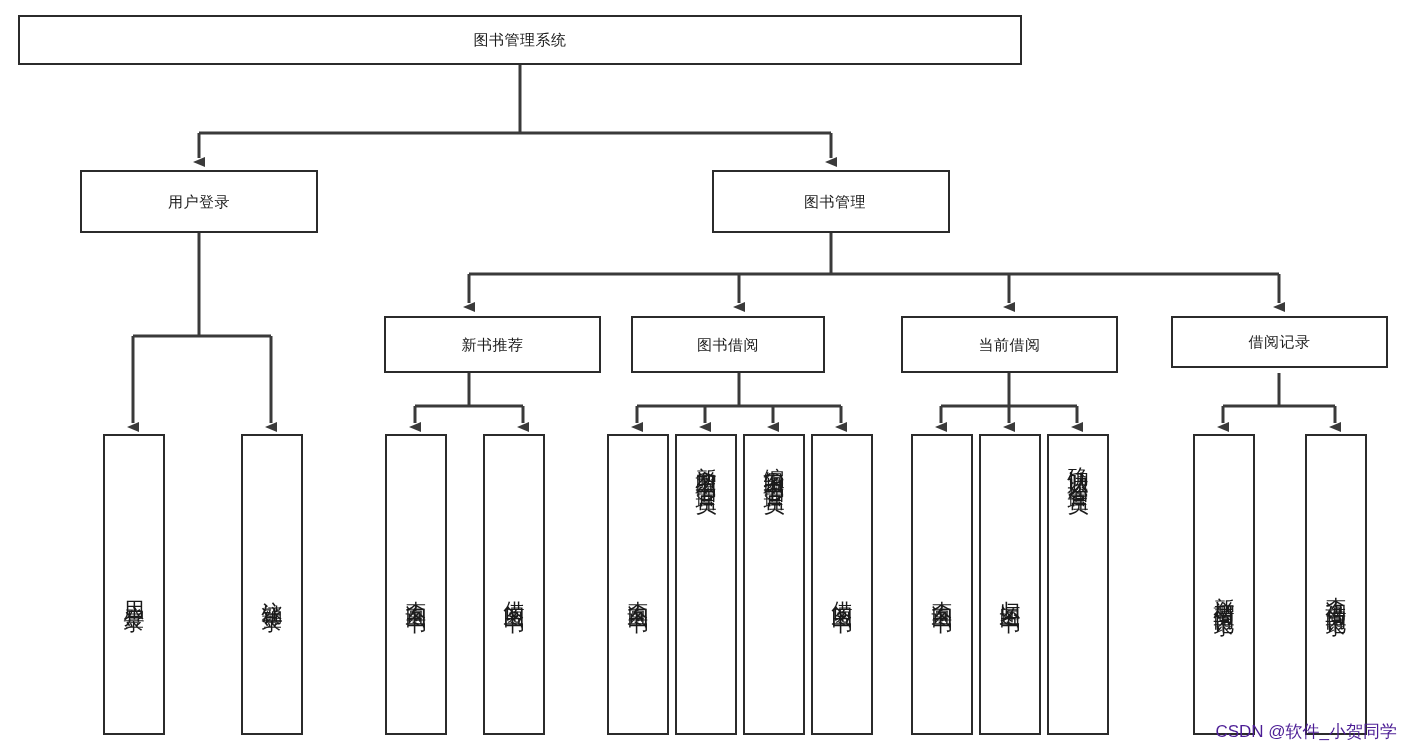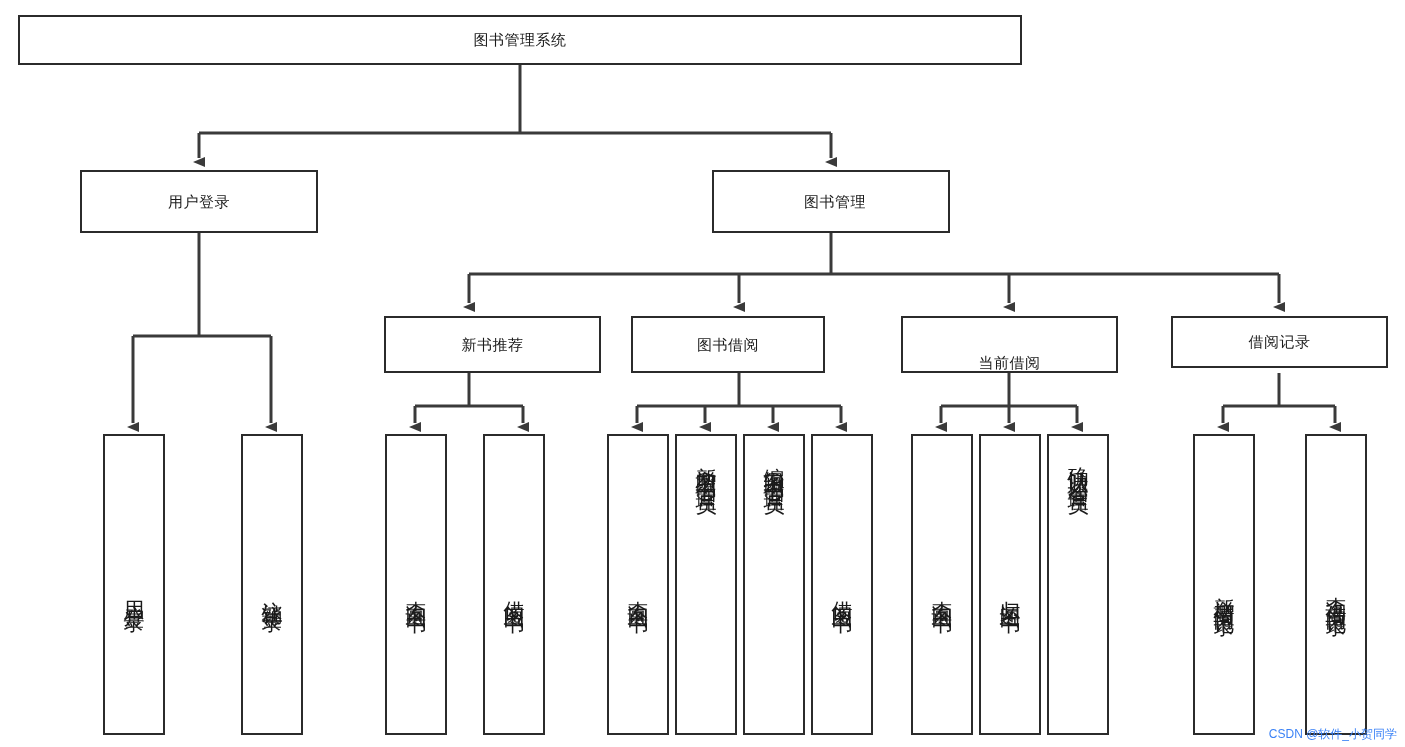--- a/index.html
+++ b/index.html
@@ -52,22 +52,22 @@
     letter-spacing: 4px;
     white-space: nowrap;
   }
   .node.vertical.mid .node-label {
     align-self: center;
   }
   #watermark {
     position: absolute;
     right: 8px;
     bottom: 4px;
-    font-size: 12px;
-    color: #3b82f6;
+    font-size: 17px;
+    color: #4c1d95;
     z-index: 3;
     white-space: nowrap;
     margin-top: 34px;
   }
 </style>
 </head>
 <body>
 
 <div id="canvas">
 
@@ -131,21 +131,21 @@
   <div class="node" style="left:712px; top:170px; width:238px; height:63px;padding-left:8px;">
     <span class="node-label">图书管理</span>
   </div>
 
   <div class="node" style="left:361px; top:316px; width:217px; height:57px;margin-left:23px;">
     <span class="node-label">新书推荐</span>
   </div>
   <div class="node" style="left:631px; top:316px; width:194px; height:57px;">
     <span class="node-label">图书借阅</span>
   </div>
-  <div class="node" style="left:901px; top:316px; width:217px; height:57px;align-items:flex-end;">
+  <div class="node" style="left:901px; top:316px; width:217px; height:57px;">
     <span class="node-label">当前借阅</span>
   </div>
   <div class="node" style="left:1171px; top:316px; width:217px; height:52px;">
     <span class="node-label">借阅记录</span>
   </div>
 
   <div class="node vertical mid" style="left:103px; top:434px; width:62px; height:301px;">
     <span class="node-label">用户登录</span>
   </div>
   <div class="node vertical mid" style="left:241px; top:434px; width:62px; height:301px;">

